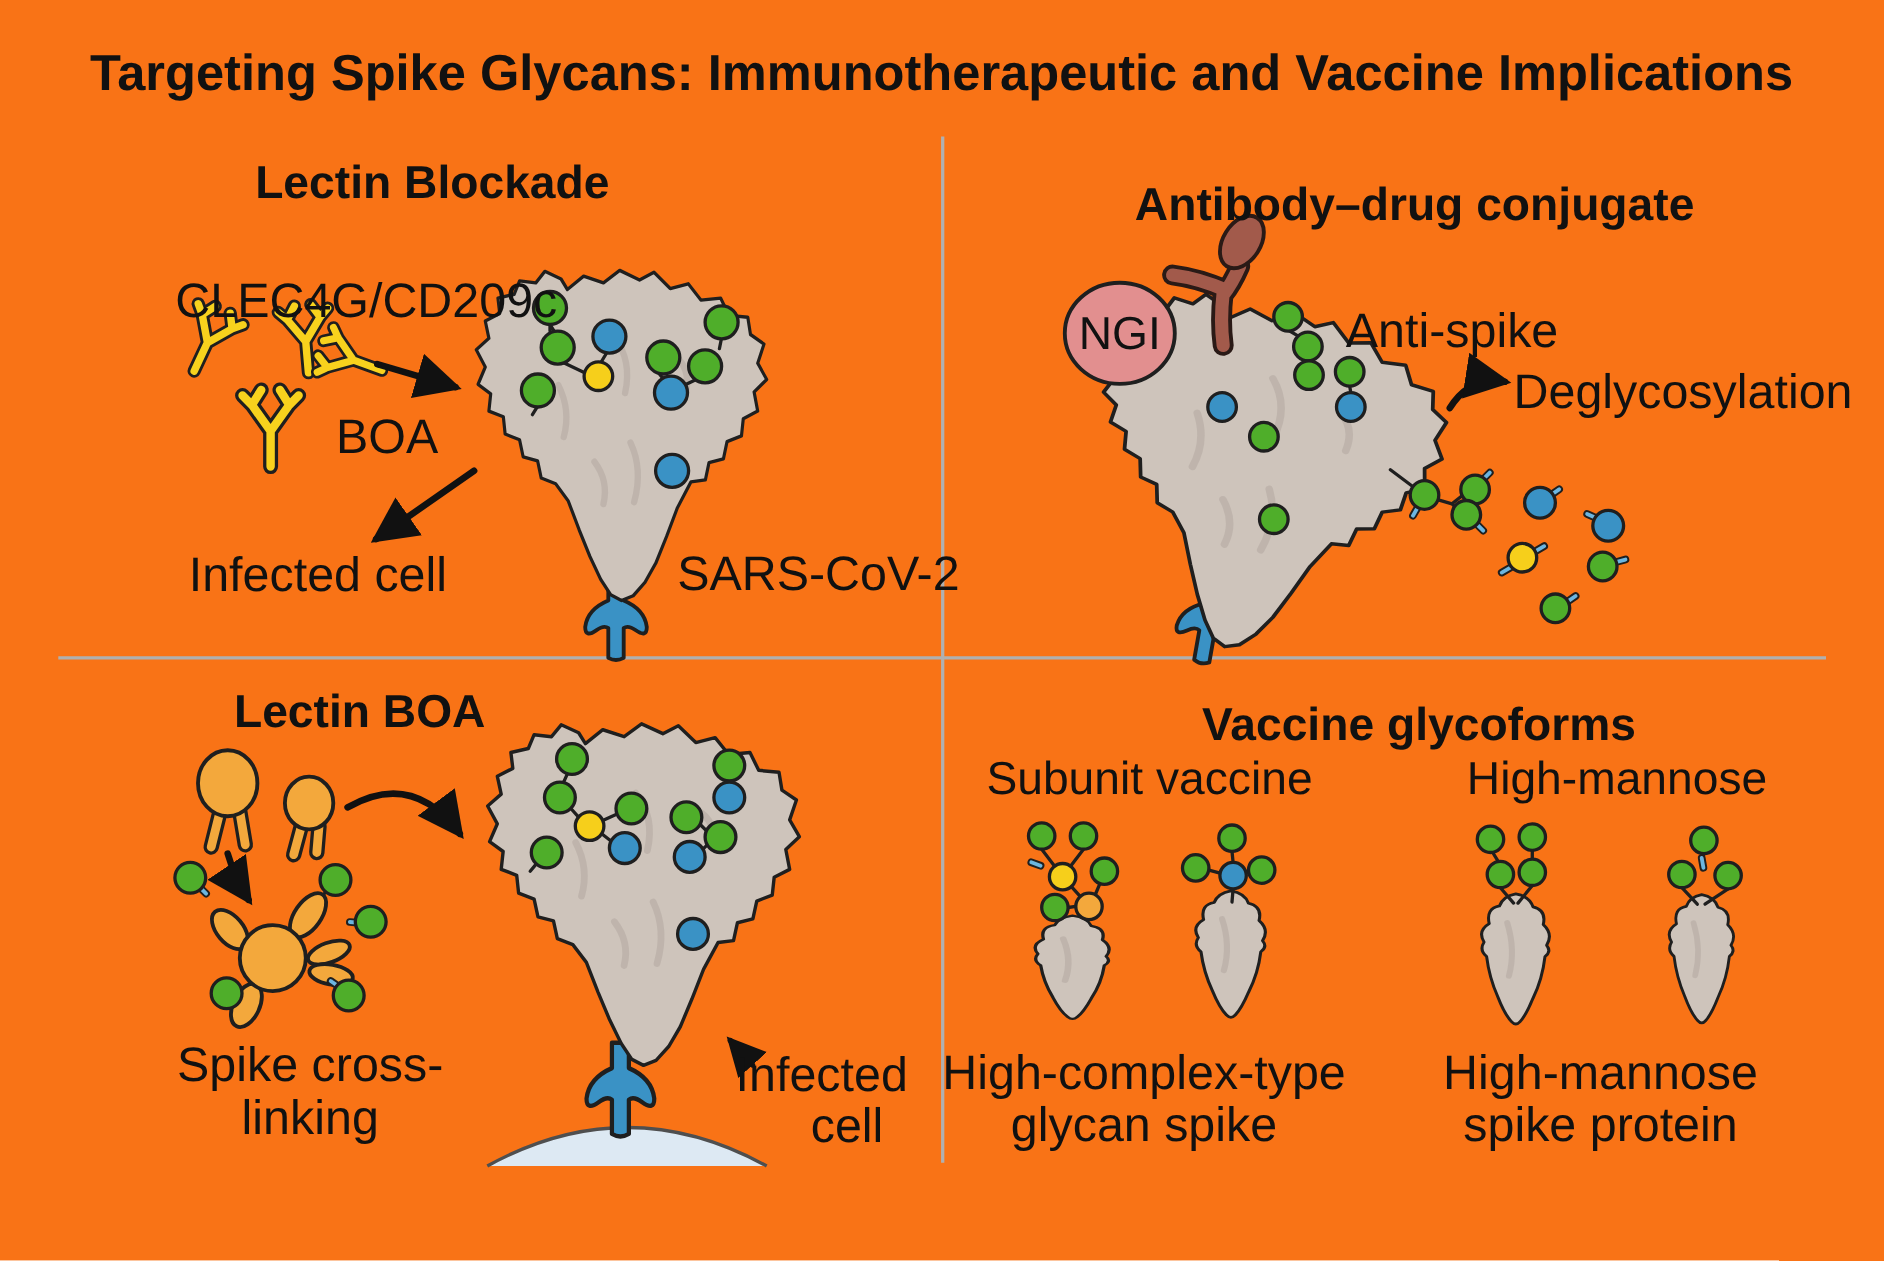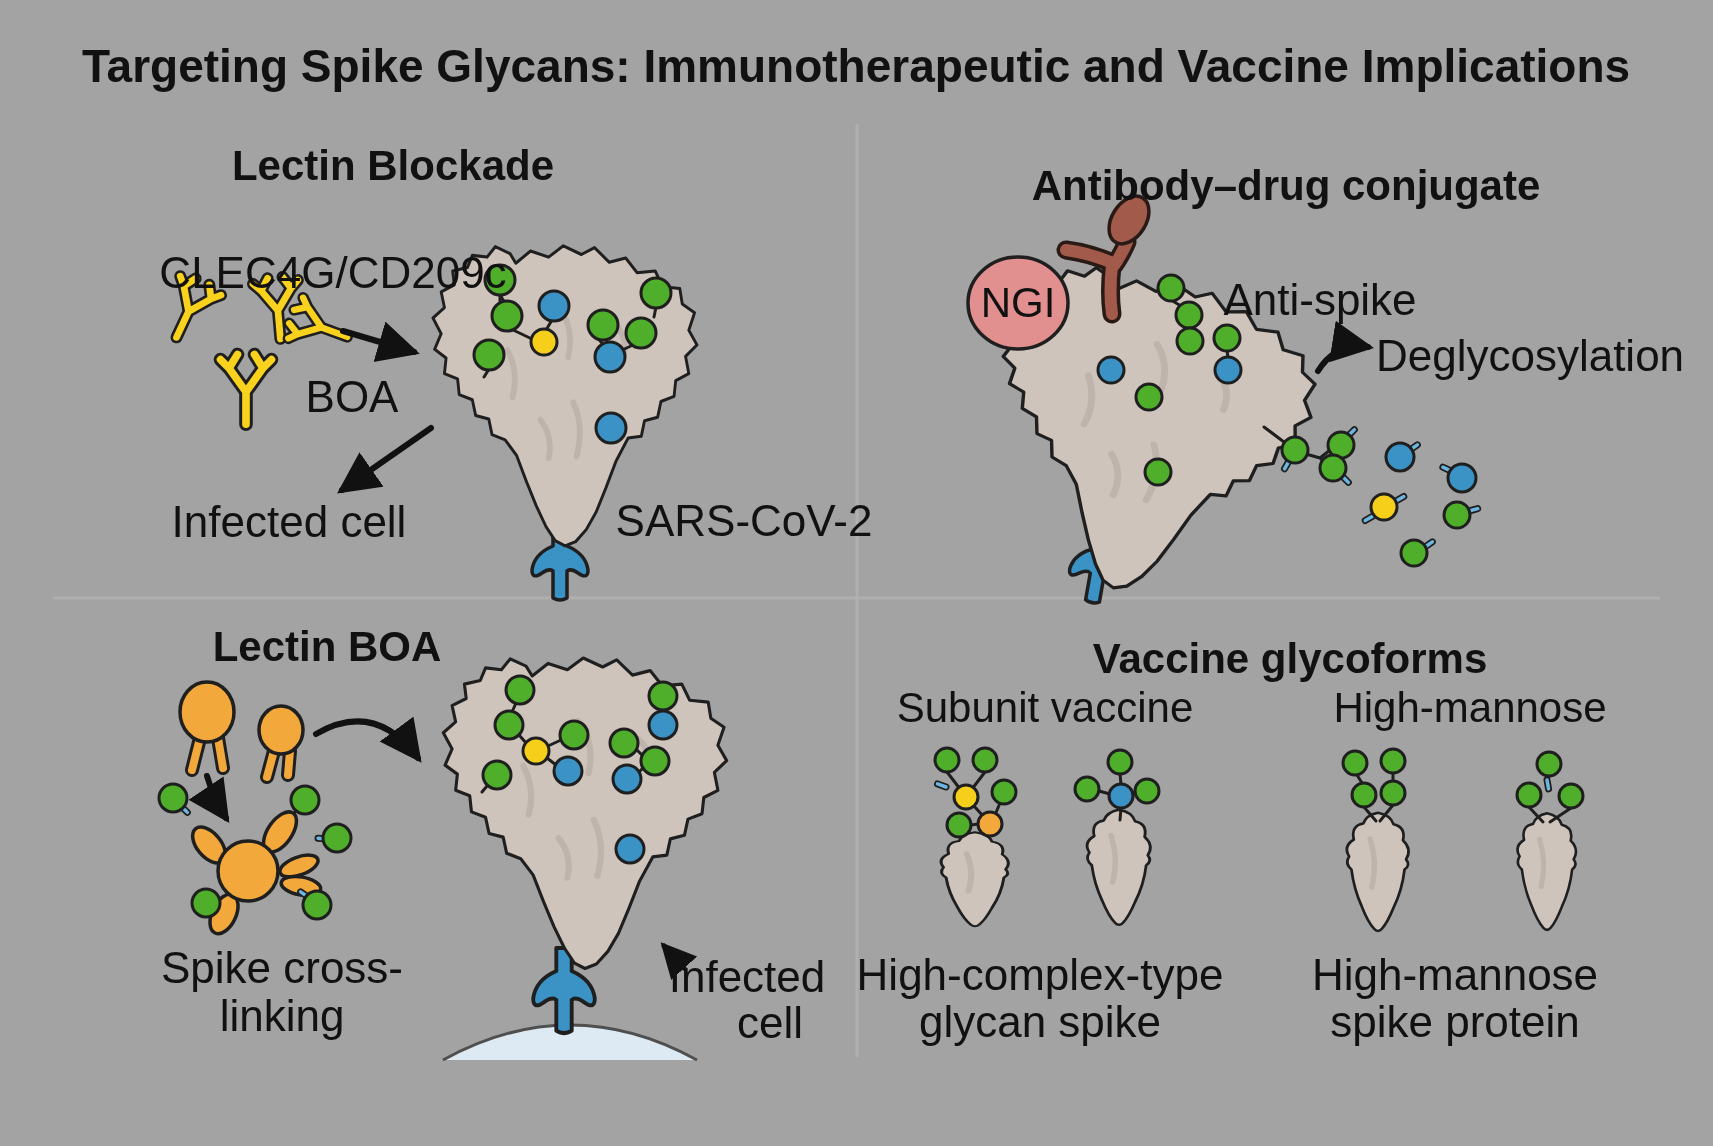--- a/index.html
+++ b/index.html
@@ -1,16 +1,16 @@
 <!DOCTYPE html>
 <html style="--green: #4fae2a; --blue: #3a92c5; --yellow: #f6cf1b; --orange: #f3a83c; --spike-fill: #cec4bb; --spike-shade: #b3a7a0; --outline: #1f1f1f; --ngi-fill: #e28f8f; --adc-antibody: #a25a4b; --antibody-yellow: #f8d21d; --cell-fill: #dde9f3; --cell-outline: #4f4f4f; --divider: #b0b0b0; --stem-blue: #6cb6e0;"><head>
 <meta charset="utf-8">
 <style>
   html,body{margin:0;padding:0;background:#fff;}
-  .stage{position:relative;width:1713px;height:1146px;background:#a3a3a3;overflow:hidden;
+  .stage{position:relative;width:1713px;height:1146px;background:#f97316;overflow:hidden;
          font-family:"Liberation Sans",sans-serif;}
   svg{display:block}
   text{fill:#111;font-family:"Liberation Sans",sans-serif;}
   .h1{font-size:46px;font-weight:700;}
   .h2{font-size:42px;font-weight:700;}
   .lbl{font-size:44px;font-weight:400;}
   .lbl-s{font-size:42px;font-weight:400;}
   .divider{stroke:var(--divider);stroke-width:3;}
   .spike-body{fill:var(--spike-fill);stroke:var(--outline);stroke-width:3.5;stroke-linejoin:round;}
   .spike-shade{stroke:var(--spike-shade);stroke-width:7;fill:none;opacity:.55;stroke-linecap:round;}

